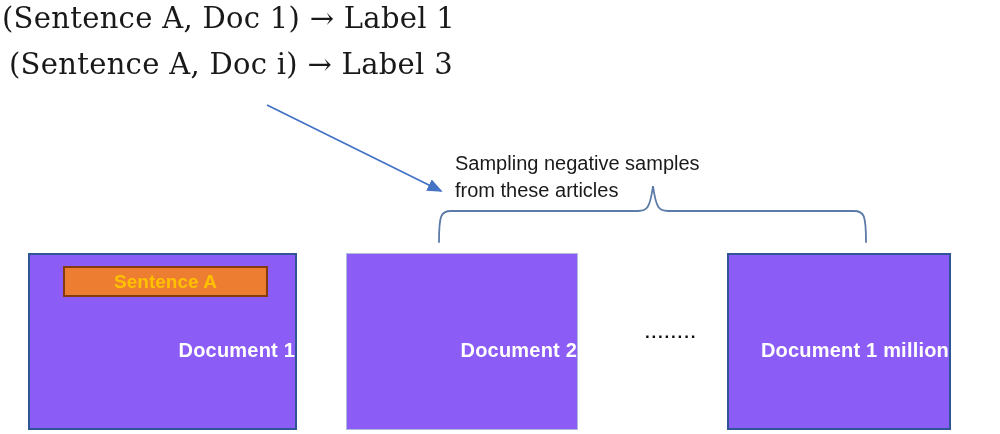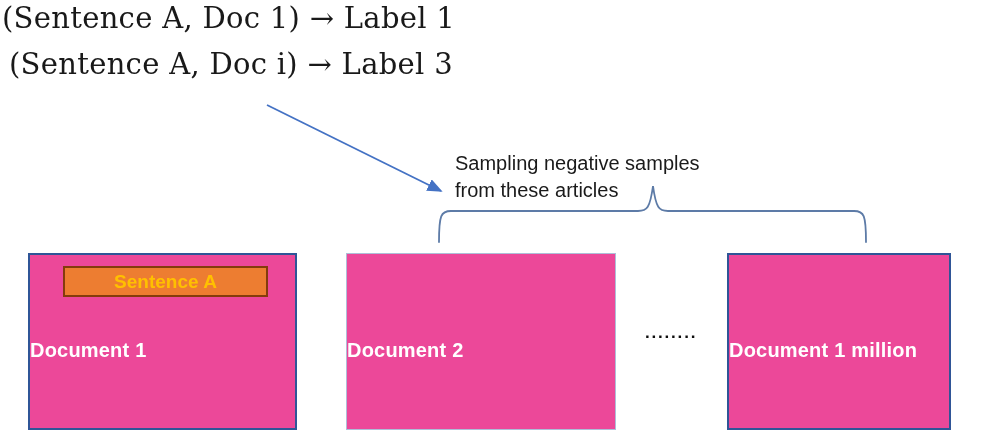--- a/index.html
+++ b/index.html
@@ -42,29 +42,29 @@
     color: #1a1a1a;
     white-space: pre-line;
     margin-top: 14px;
   }
 
   
   .doc-box {
     position: absolute;
     top: 253px;
     height: 177px;
-    background: #ec4899;
+    background: #8b5cf6;
     border: 2px solid #2F5597;
     box-sizing: border-box;
     display: flex;
     align-items: center;
-    justify-content: flex-start;
+    justify-content: flex-end;
   }
   #doc-box-1 { left: 28px;  width: 269px; }
-  #doc-box-2 { left: 346px; width: 270px; border: 1px solid #AEBED8; }
+  #doc-box-2 { left: 346px; width: 232px; border: 1px solid #AEBED8; }
   #doc-box-3 { left: 727px; width: 224px; }
   .doc-label {
     color: #ffffff;
     font-size: 20px;
     font-weight: 700;
     letter-spacing: 0.2px;
     white-space: nowrap;
     margin-top: 17px;
   }
 

